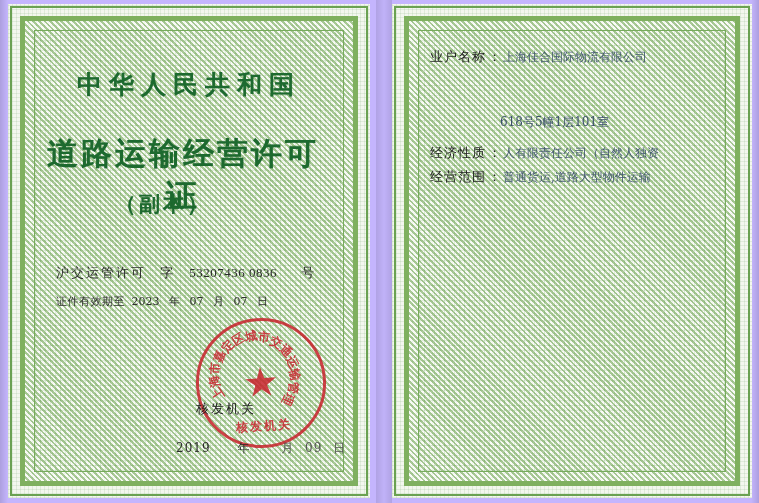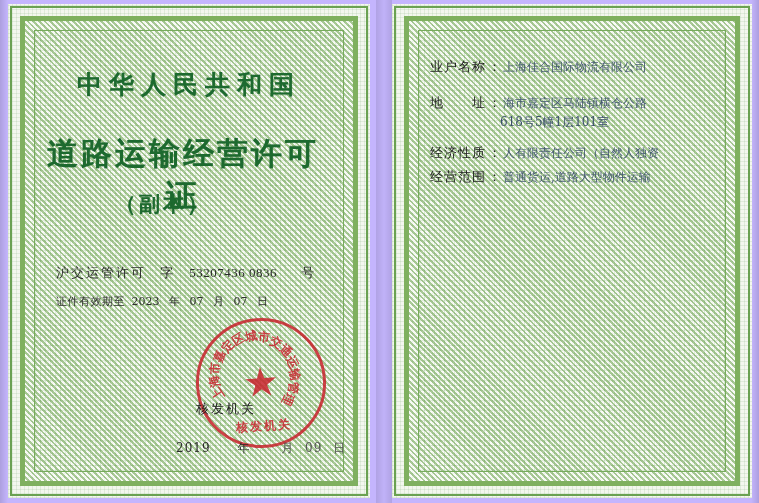--- a/index.html
+++ b/index.html
@@ -176,21 +176,21 @@
     white-space: nowrap;
   }
   .r-label { letter-spacing: 1px; }
   .r-colon { margin: 0 2px; }
   .r-value {
     color: #3b4f6b;
     font-size: 12px;
     letter-spacing: 0px;
     opacity: 0.92;
   }
-  #r-row-1 { top: 58px; }
+  #r-row-1 { top: 48px; }
   #r-row-2 { top: 94px; }
   #r-row-2b { top: 114px; left: 500px; font-size: 12px; color: #3b4f6b; }
   #r-row-3 { top: 144px; }
   #r-row-4 { top: 168px; }
 
   
   #spine {
     position: absolute;
     left: 376px; top: 0;
     width: 16px; height: 503px;
@@ -268,23 +268,20 @@
 
   <div class="panel" id="right-page"></div>
   <div class="border-outer" id="right-outer"></div>
   <div class="border-mid" id="right-mid"></div>
   <div class="guilloche border-inner" id="right-inner"></div>
 
   <div class="r-row" id="r-row-1">
     <span class="r-label">业户名称</span><span class="r-colon">：</span><span class="r-value">上海佳合国际物流有限公司</span>
   </div>
 
-  <div class="r-row" id="r-row-2">
-    <span class="r-label">地　　址</span><span class="r-colon">：</span><span class="r-value">海市嘉定区马陆镇横仓公路</span>
-  </div>
   <div class="r-row" id="r-row-2b">618号5幢1层101室</div>
 
   <div class="r-row" id="r-row-3">
     <span class="r-label">经济性质</span><span class="r-colon">：</span><span class="r-value">人有限责任公司（自然人独资</span>
   </div>
 
   <div class="r-row" id="r-row-4">
     <span class="r-label">经营范围</span><span class="r-colon">：</span><span class="r-value">普通货运,道路大型物件运输</span>
   </div>
 

